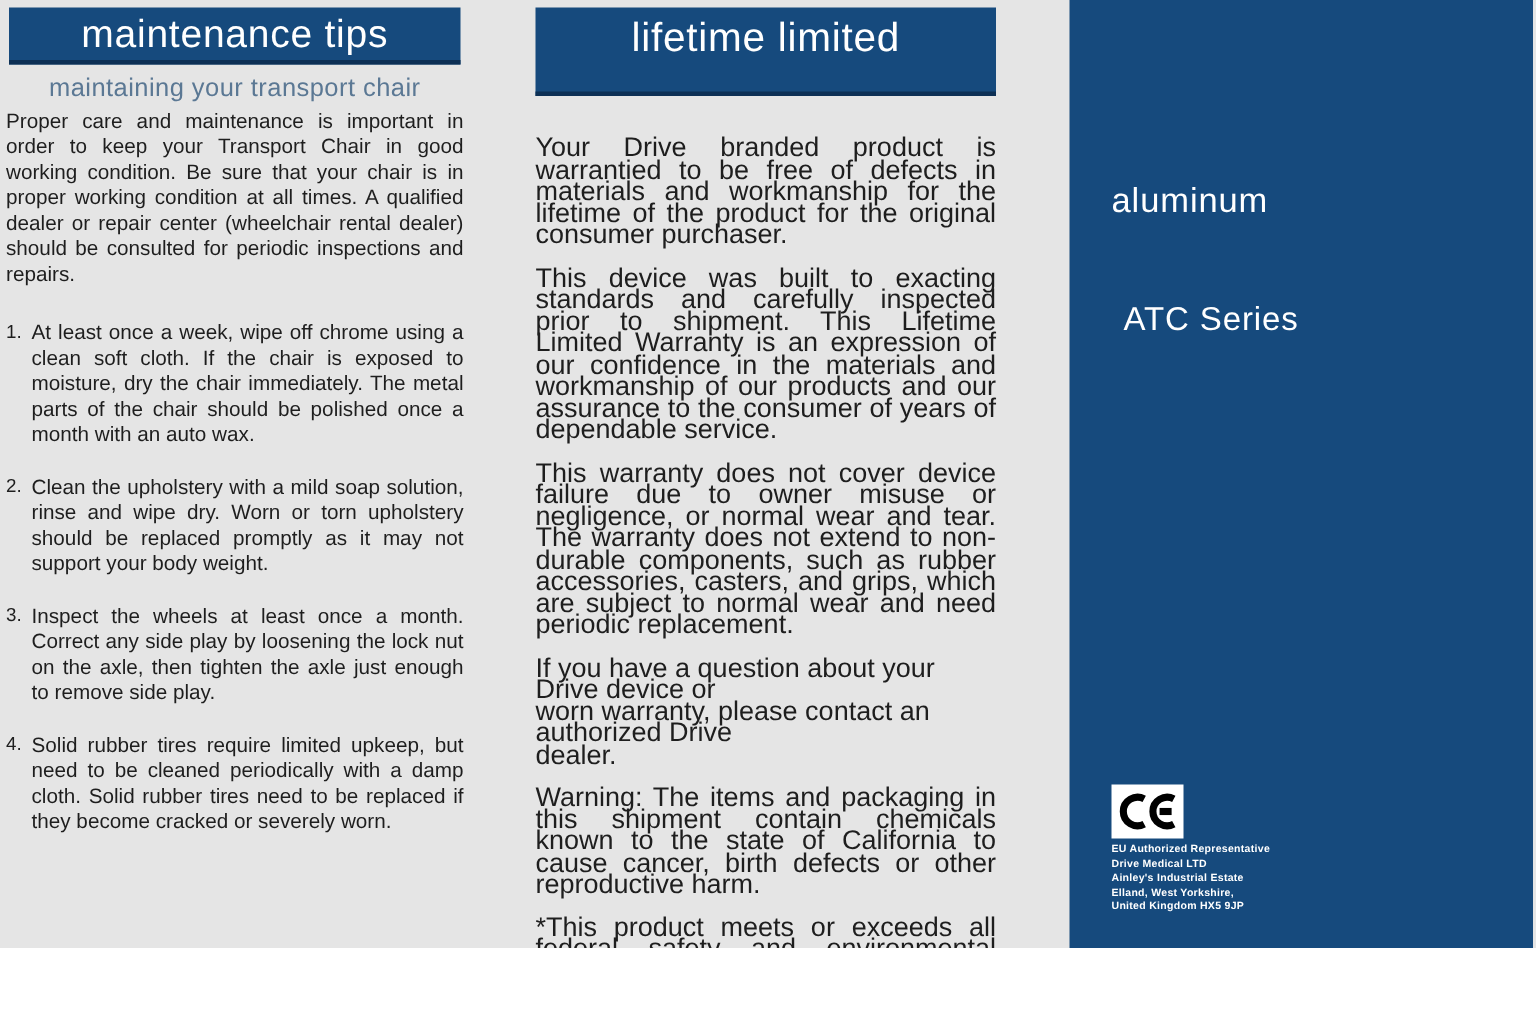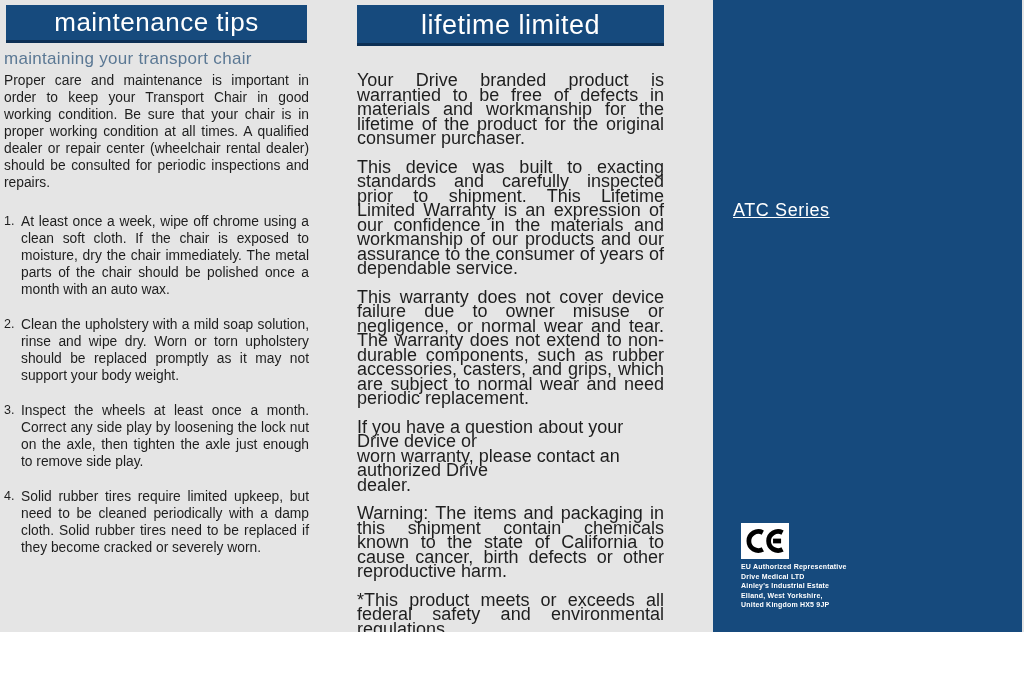--- a/index.html
+++ b/index.html
@@ -8,44 +8,44 @@
     font-family:"Liberation Sans", sans-serif;color:#1e1e1e;
   }
   
   .col-left{position:absolute;left:4px;top:5px;width:305px;}
   .banner{
     background:#164A7D;border-bottom:3px solid #0d3055;color:#ffffff;
     text-align:center;font-weight:400;letter-spacing:0.5px;
   }
   .banner-left{font-size:26px;line-height:32px;padding:1px 0 2px;margin:0 2px;}
   .subtitle{
-    color:#5b7894;font-size:17px;font-weight:400;
+    text-align:center;color:#5b7894;font-size:17px;font-weight:400;
     margin:6px 0 3px;letter-spacing:0.3px;
   }
   .body-text{font-size:13.8px;line-height:17px;text-align:justify;}
   .intro{margin:0 0 17px 0;}
   .tips{list-style:none;margin:22px 0 0;padding:0;}
   .tips li{display:flex;margin-bottom:18px;}
   .tips .num{flex:none;width:17px;font-size:12.5px;line-height:17px;}
   .tips .txt{flex:1;text-align:justify;font-size:13.8px;line-height:17px;}
   
   .col-mid{position:absolute;left:357px;top:5px;width:307px;}
-  .banner-mid{font-size:27px;line-height:33px;padding:4px 0 1px;}
+  .banner-mid{font-size:27px;line-height:33px;padding:4px 0 19px;}
   .mid-body{margin-top:27px;}
   .mid-body p{font-size:18px;line-height:14.5px;text-align:justify;margin:0 0 14px;}
   .mid-body p.preline{white-space:pre-line;text-align:left;}
   
   .col-right{position:absolute;left:713px;top:0;width:309px;height:658px;background:#164A7D;}
   .rp-title{
     position:absolute;left:28px;top:120px;color:#ffffff;font-size:23px;
     line-height:27px;font-weight:400;letter-spacing:0.6px;
   }
   .rp-series{
-    position:absolute;left:20px;top:200px;color:#ffffff;font-size:18px;
-    font-weight:400;letter-spacing:0.6px;text-decoration:underline;
+    position:absolute;left:36px;top:200px;color:#ffffff;font-size:22px;
+    font-weight:400;letter-spacing:0.6px;
   }
   .ce-box{
     position:absolute;left:28px;top:523px;width:48px;height:36px;background:#ffffff;
     display:flex;align-items:center;justify-content:center;
   }
   .rp-address{
     position:absolute;left:28px;top:562px;color:#ffffff;font-size:7px;
     line-height:9.5px;font-weight:700;letter-spacing:0.2px;
   }
   .rp-address span{display:block;}
@@ -96,20 +96,21 @@
       <p class="preline">If you have a question about your Drive device or
 worn warranty, please contact an authorized Drive
 dealer.</p>
       <p>Warning: The items and packaging in this shipment contain chemicals known to the state of California to cause cancer, birth defects or other reproductive harm.</p>
       <p>*This product meets or exceeds all federal safety and environmental regulations.</p>
     </div>
   </section>
 
   <aside class="col-right">
     <div class="rp-title">
+      <span style="display:block">aluminum</span>
     </div>
     <div class="rp-series">ATC Series</div>
     <div class="ce-box">
       <svg width="38" height="26" viewBox="0 0 104 70" aria-hidden="true">
         <g fill="none" stroke="#000000" stroke-width="13">
           <path d="M 46,12 A 26,26 0 1 0 46,58"></path>
           <path d="M 100,12 A 26,26 0 1 0 100,58"></path>
           <path d="M 74,35 L 96,35"></path>
         </g>
       </svg>

